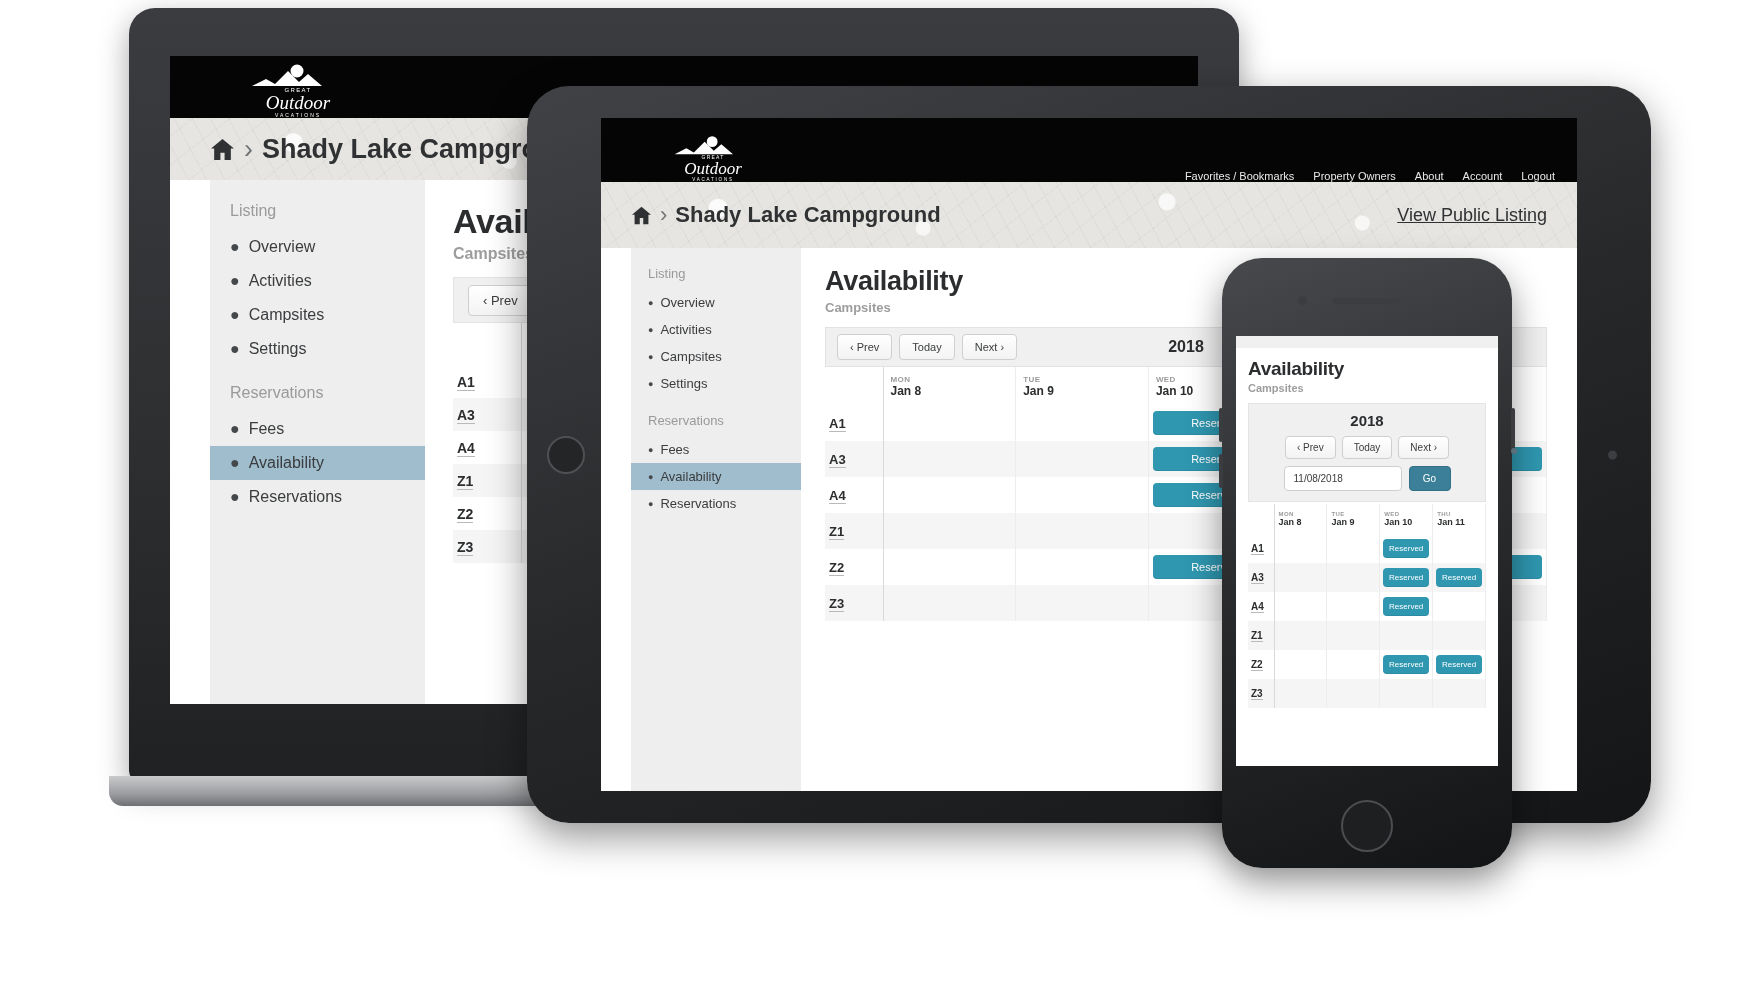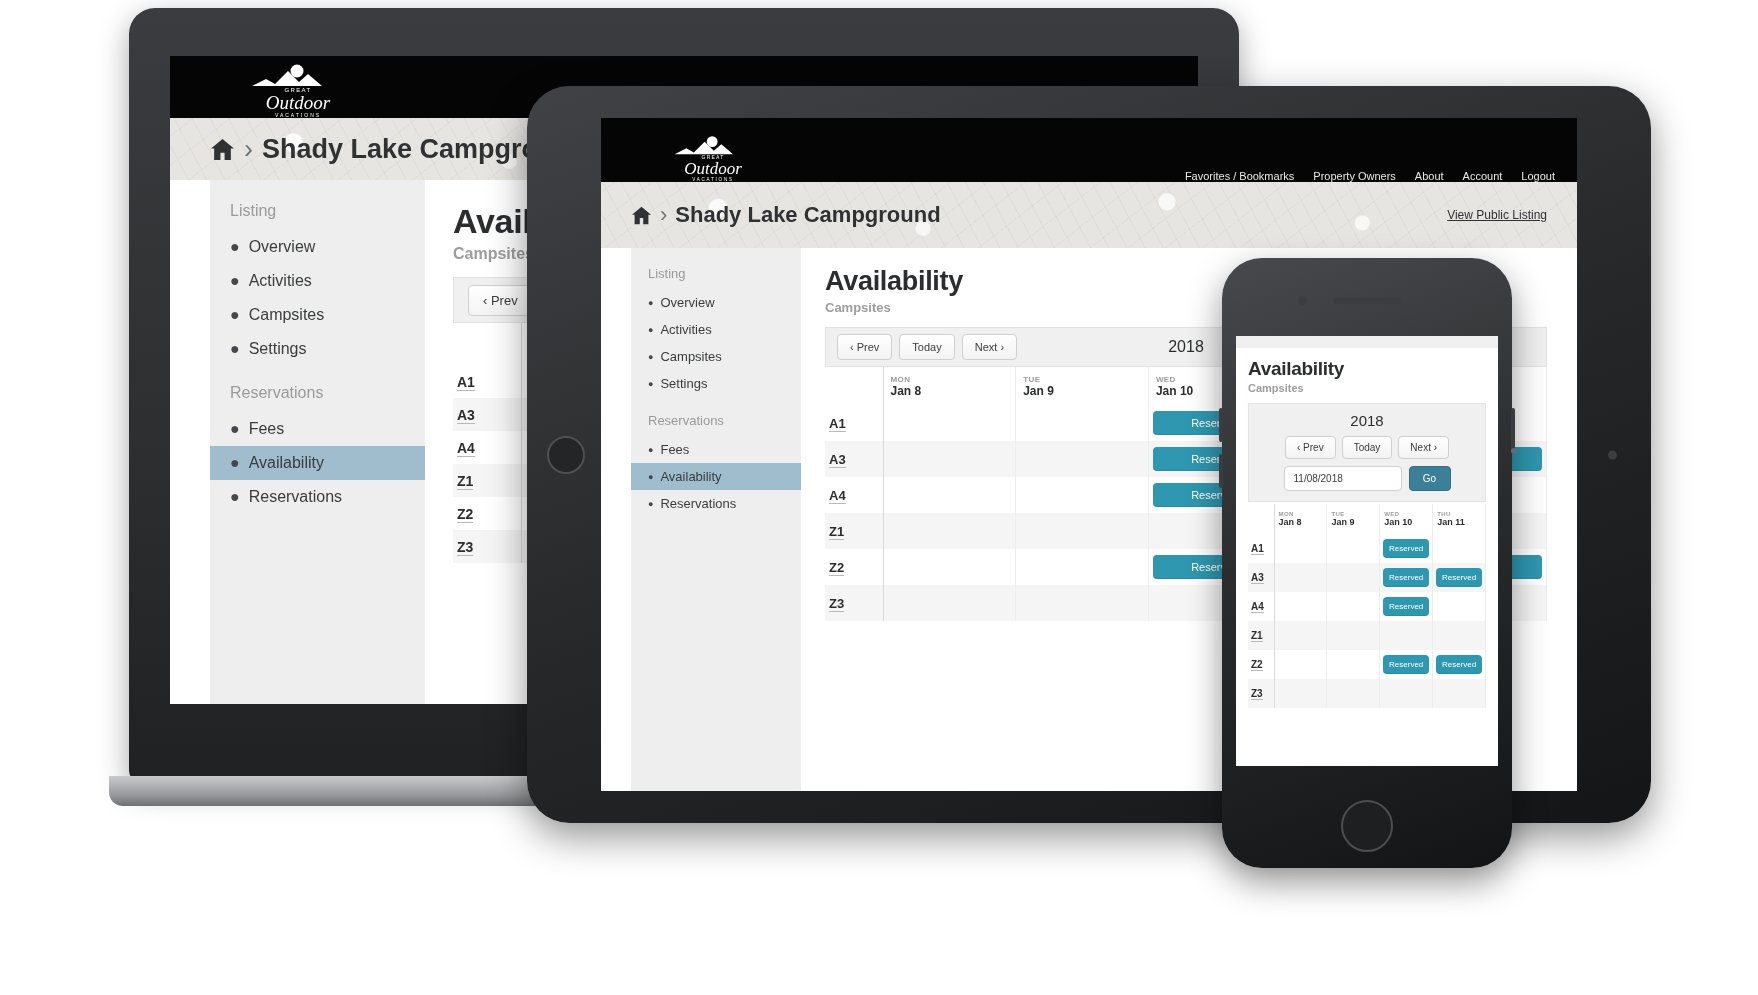--- a/index.html
+++ b/index.html
@@ -120,21 +120,21 @@
   .content { flex:1; background:#ffffff; min-width:0; }
   .h1 { color:#2b2d2f; font-weight:bold; letter-spacing:-.3px; }
   .h2 { color:#9d9d9d; font-weight:bold; }
 
   .calbar { background:#f0f0f0; display:flex; align-items:center; border:1px solid #e2e2e2; }
   .btn {
     background: linear-gradient(180deg,#ffffff,#f3f3f3);
     border:1px solid #cfcfcf; border-radius:4px; color:#3a3c3e;
     white-space:nowrap; text-align:center;
   }
-  .year { font-weight:normal; color:#2b2d2f; }
+  .year { font-weight:bold; color:#2b2d2f; }
   .dateinput {
     background:#fff; border:1px solid #cfcfcf; border-radius:4px; color:#3a3c3e;
   }
   .gobtn { background:#3b7f98; border:1px solid #336f86; border-radius:4px; color:#fff; text-align:center; white-space:nowrap; }
 
   table.avail { border-collapse:collapse; table-layout:fixed; }
   table.avail th, table.avail td { border-right:1px solid #ededed; vertical-align:middle; }
   .dh { text-align:left; }
   .dow { color:#9b9b9b; font-weight:bold; letter-spacing:.4px; }
   .dnum { color:#2b2d2f; font-weight:bold; }
@@ -306,21 +306,21 @@
         </div>
 
         <div class="mapband" style="height:66px;padding:0 30px;display:flex;align-items:center;">
           <div class="crumb" style="font-size:22px;gap:8px;">
             <svg width="21" height="19" viewBox="0 0 24 22">
               <path d="M12 1 L23 10 L20 10 L20 21 L14 21 L14 14 L10 14 L10 21 L4 21 L4 10 L1 10 Z" fill="#2f3133"></path>
             </svg>
             <span class="sep">›</span>
             <span>Shady Lake Campground</span>
           </div>
-          <a class="publiclink" style="font-size:12px;">View Public Listing</a>
+          <a class="publiclink" style="font-size:18px;">View Public Listing</a>
         </div>
 
         <div class="shell" style="height:543px;padding:0 30px;">
           <div class="sidebar" style="width:170px;padding:18px 0 0 0;">
             <div class="side-head" style="font-size:13px;padding:0 0 8px 17px;">Listing</div>
             <div class="side-item" style="font-size:13px;padding:6px 17px;gap:7px;">
               <span class="pin" style="font-size:9px;">●</span>
               <span>Overview</span>
             </div>
             <div class="side-item" style="font-size:13px;padding:6px 17px;gap:7px;">

